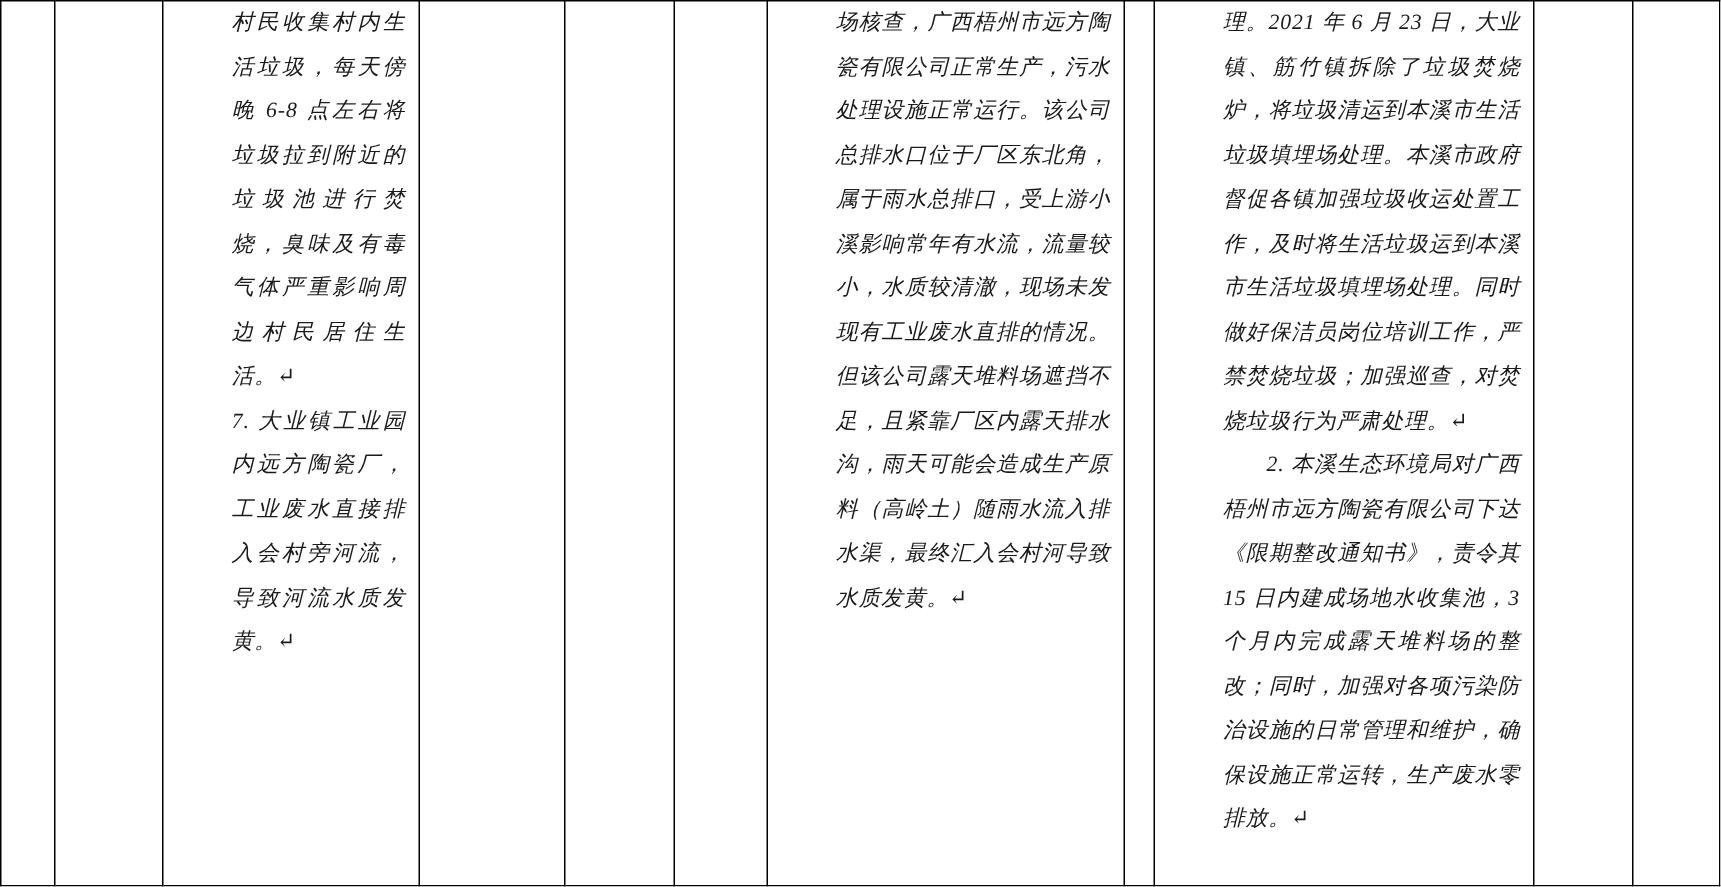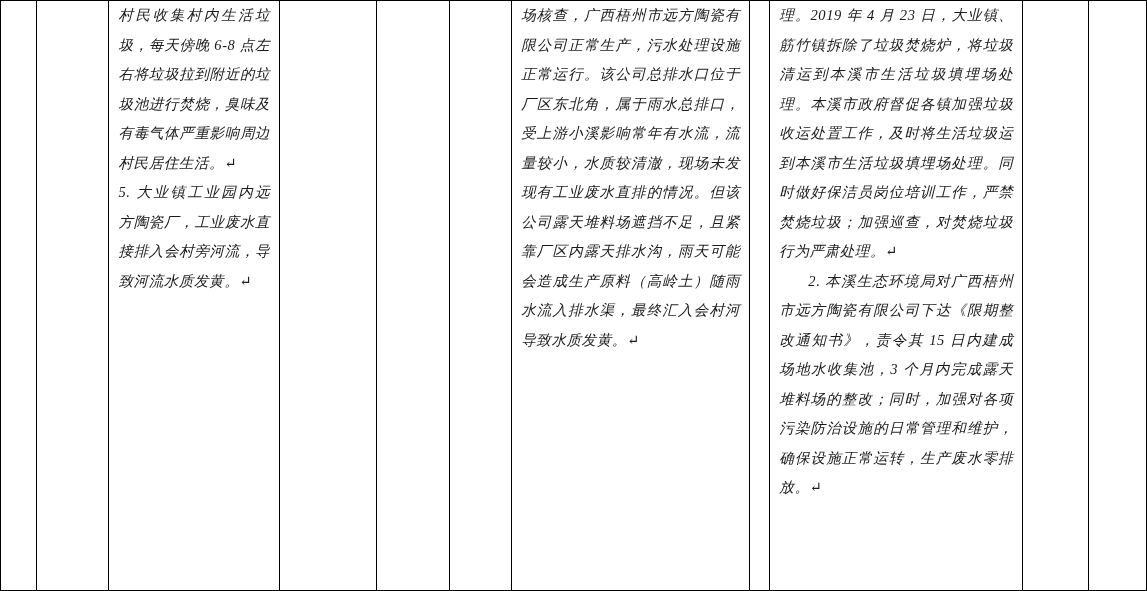--- a/index.html
+++ b/index.html
@@ -48,20 +48,21 @@
     font-size: 14.5px;
     line-height: 29.5px;
     color: #1a1a1a;
     letter-spacing: 0.6px;
     padding: 0 9px;
     text-align: justify;
     text-justify: inter-ideograph;
     word-break: break-all;
     font-family: "Liberation Serif", "DejaVu Serif", serif;
     font-style: italic;
+    margin-left: 36px;
   }
   .cell-text p {
     margin: 0;
     text-indent: 0;
   }
   .cell-text p.indent {
     text-indent: 2em;
     font-style: italic;
   }
   .empty-cell {
@@ -91,21 +92,21 @@
       <tr>
         <td>
           <div class="empty-cell"></div>
         </td>
         <td>
           <div class="empty-cell"></div>
         </td>
         <td>
           <div class="cell-text">
             <p>村民收集村内生活垃圾，每天傍晚 6-8 点左右将垃圾拉到附近的垃圾池进行焚烧，臭味及有毒气体严重影响周边村民居住生活。↵</p>
-            <p>5. 大业镇工业园内远方陶瓷厂，工业废水直接排入会村旁河流，导致河流水质发黄。↵</p>
+            <p>7. 大业镇工业园内远方陶瓷厂，工业废水直接排入会村旁河流，导致河流水质发黄。↵</p>
           </div>
         </td>
         <td>
           <div class="empty-cell"></div>
         </td>
         <td>
           <div class="empty-cell"></div>
         </td>
         <td>
           <div class="empty-cell"></div>
@@ -113,21 +114,21 @@
         <td>
           <div class="cell-text">
             <p>场核查，广西梧州市远方陶瓷有限公司正常生产，污水处理设施正常运行。该公司总排水口位于厂区东北角，属于雨水总排口，受上游小溪影响常年有水流，流量较小，水质较清澈，现场未发现有工业废水直排的情况。但该公司露天堆料场遮挡不足，且紧靠厂区内露天排水沟，雨天可能会造成生产原料（高岭土）随雨水流入排水渠，最终汇入会村河导致水质发黄。↵</p>
           </div>
         </td>
         <td>
           <div class="empty-cell"></div>
         </td>
         <td>
           <div class="cell-text">
-            <p>理。2019 年 4 月 23 日，大业镇、筋竹镇拆除了垃圾焚烧炉，将垃圾清运到本溪市生活垃圾填埋场处理。本溪市政府督促各镇加强垃圾收运处置工作，及时将生活垃圾运到本溪市生活垃圾填埋场处理。同时做好保洁员岗位培训工作，严禁焚烧垃圾；加强巡查，对焚烧垃圾行为严肃处理。↵</p>
+            <p>理。2021 年 6 月 23 日，大业镇、筋竹镇拆除了垃圾焚烧炉，将垃圾清运到本溪市生活垃圾填埋场处理。本溪市政府督促各镇加强垃圾收运处置工作，及时将生活垃圾运到本溪市生活垃圾填埋场处理。同时做好保洁员岗位培训工作，严禁焚烧垃圾；加强巡查，对焚烧垃圾行为严肃处理。↵</p>
             <p class="indent">2. 本溪生态环境局对广西梧州市远方陶瓷有限公司下达《限期整改通知书》，责令其 15 日内建成场地水收集池，3 个月内完成露天堆料场的整改；同时，加强对各项污染防治设施的日常管理和维护，确保设施正常运转，生产废水零排放。↵</p>
           </div>
         </td>
         <td>
           <div class="empty-cell"></div>
         </td>
         <td>
           <div class="empty-cell"></div>
         </td>
       </tr>

